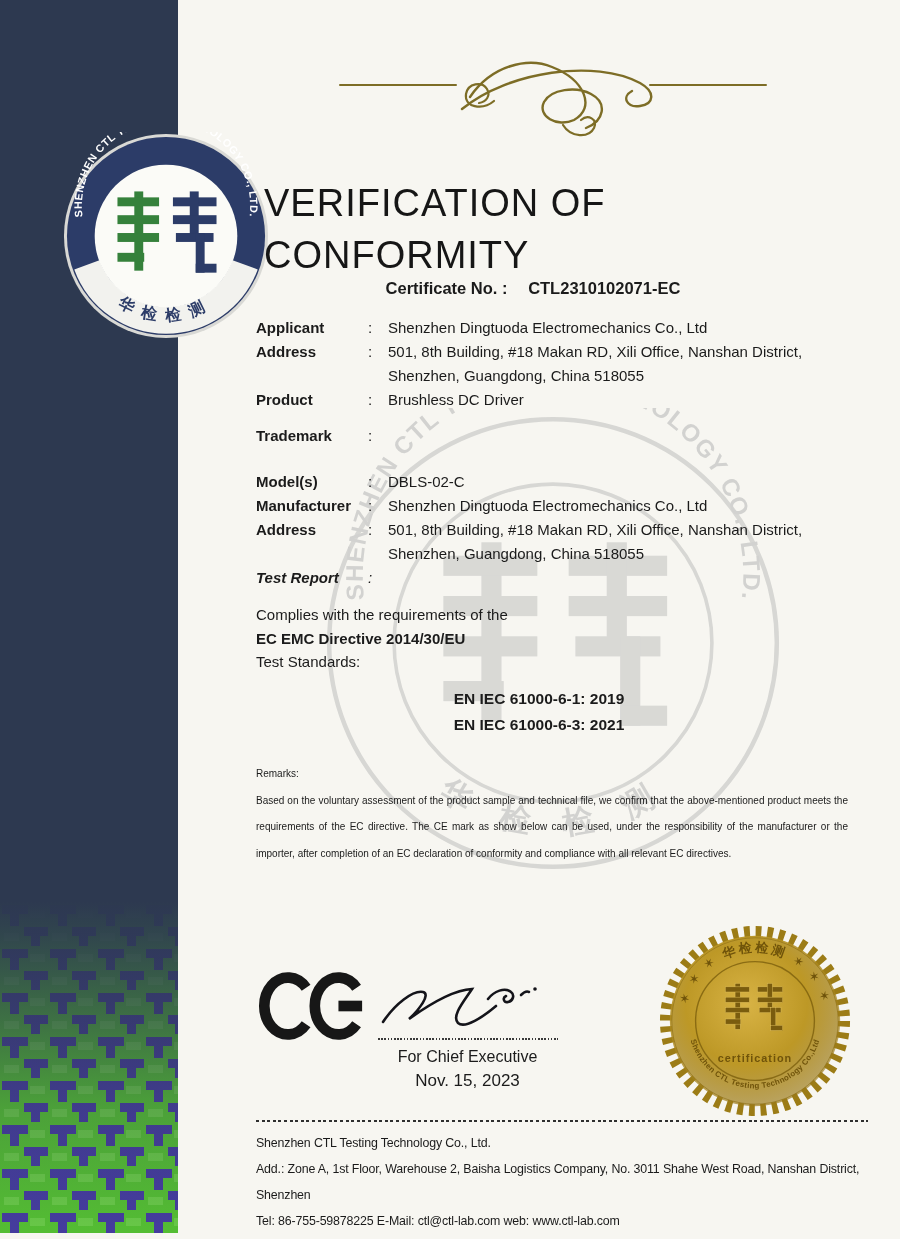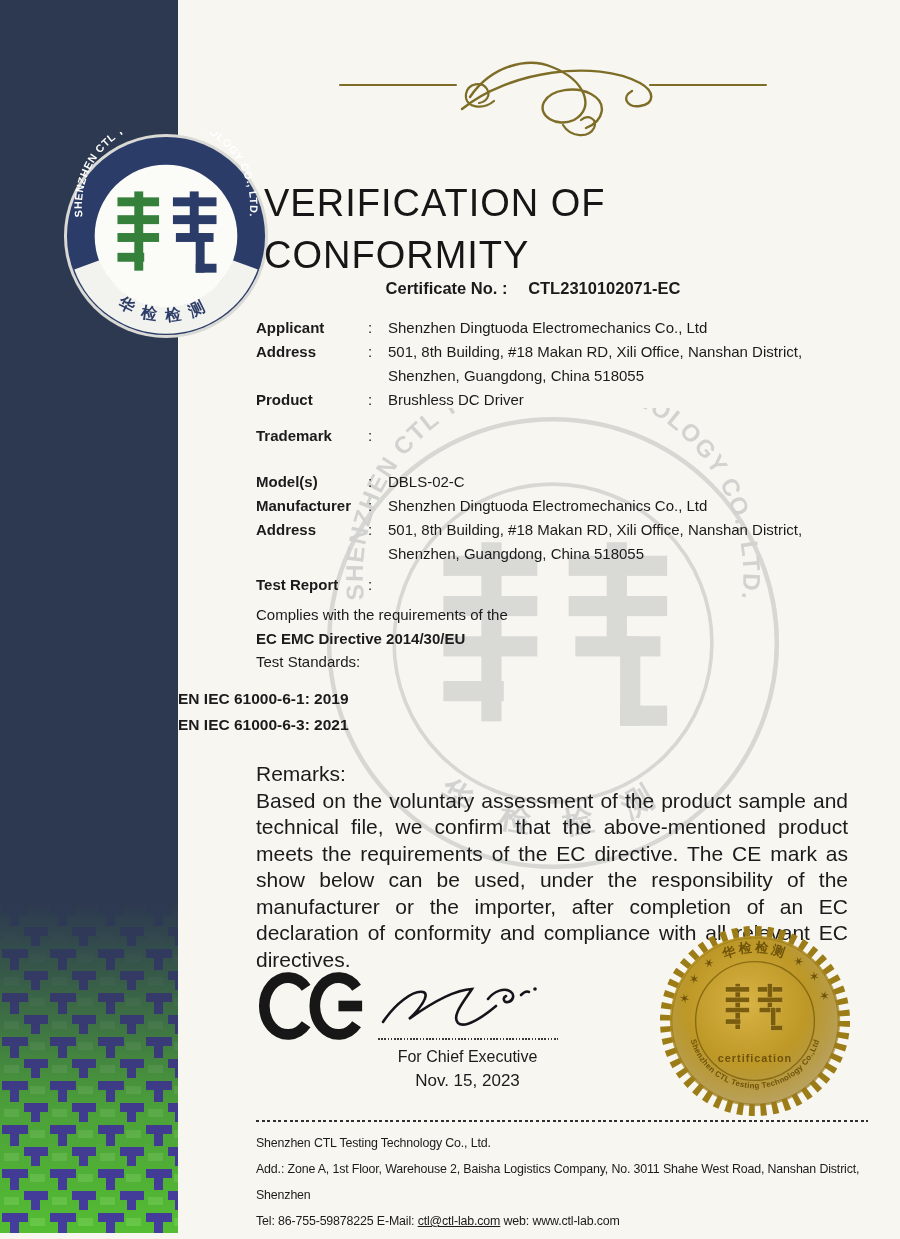--- a/index.html
+++ b/index.html
@@ -21,42 +21,42 @@
     font-size:38px;line-height:52px;letter-spacing:1px;color:#161616;margin-top:21px;}
   .cert-line{left:172px;top:279px;width:722px;text-align:center;font-size:16.5px;font-weight:bold;}
   .cert-line .num{margin-left:16px;}
   
   .fields{left:256px;top:316px;width:606px;font-size:15px;}
   .frow{display:flex;align-items:flex-start;}
   .frow .lab{width:112px;font-weight:bold;line-height:24px;flex:0 0 112px;}
   .frow .col{width:20px;line-height:24px;flex:0 0 20px;}
   .frow .val{flex:1;line-height:24px;}
   .frow.tm{height:58px;}
-  .frow.tr{margin-top:7px;}
+  .frow.tr{margin-top:0;font-style:italic;}
   
   .compliance{left:256px;top:603px;font-size:15px;line-height:23.5px;}
   .compliance .b{font-weight:bold;}
-  .standards{left:178px;top:686px;width:722px;text-align:left;font-weight:bold;font-size:15.5px;line-height:26px;}
-  
-  .remarks{left:256px;top:761px;width:592px;font-size:21px;line-height:26.5px;}
+  .standards{left:178px;top:686px;width:722px;text-align:center;font-weight:bold;font-size:15.5px;line-height:26px;}
+  
+  .remarks{left:256px;top:761px;width:592px;font-size:10px;line-height:26.5px;}
   .remarks .body{text-align:justify;}
   
   .ce{left:258px;top:969px;width:112px;height:74px;}
   .sig{left:370px;top:976px;width:195px;text-align:center;}
   .sig .scribble{display:block;margin:0 auto;}
   .sig .dotline{width:180px;height:2.2px;margin:2px auto 0;
     background:repeating-linear-gradient(90deg,#3a3a3a 0 1.6px,transparent 1.6px 3.2px);}
   .sig .who{font-size:16px;margin-top:8px;}
   .sig .date{font-size:17px;margin-top:5px;}
   .seal{left:656px;top:922px;width:198px;height:198px;z-index:3;}
   
   .sep{left:256px;top:1120px;width:612px;height:2.2px;
     background:repeating-linear-gradient(90deg,#2f2f2f 0 3px,transparent 3px 5.6px);}
   .footer{left:256px;top:1130px;width:630px;font-size:12.4px;line-height:26px;white-space:nowrap;letter-spacing:-0.15px;}
-  .footer .email{text-decoration:underline;}
+  .footer .email{}
   .watermark{left:318px;top:408px;width:470px;height:470px;opacity:.9;}
   .hiddendefs{position:absolute;width:0;height:0;overflow:hidden;}
 </style>
 </head>
 <body>
 
 <svg class="hiddendefs" aria-hidden="true">
   <defs>
     <g id="charL">
       <rect x="17" y="0" width="9" height="80"></rect>

